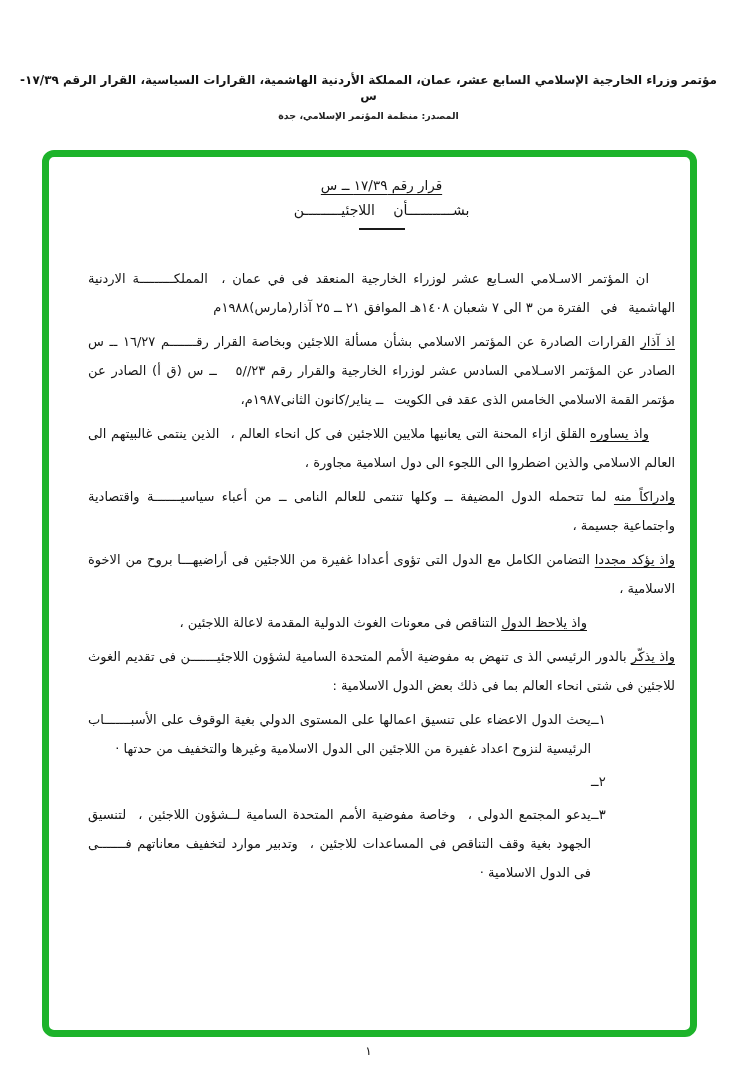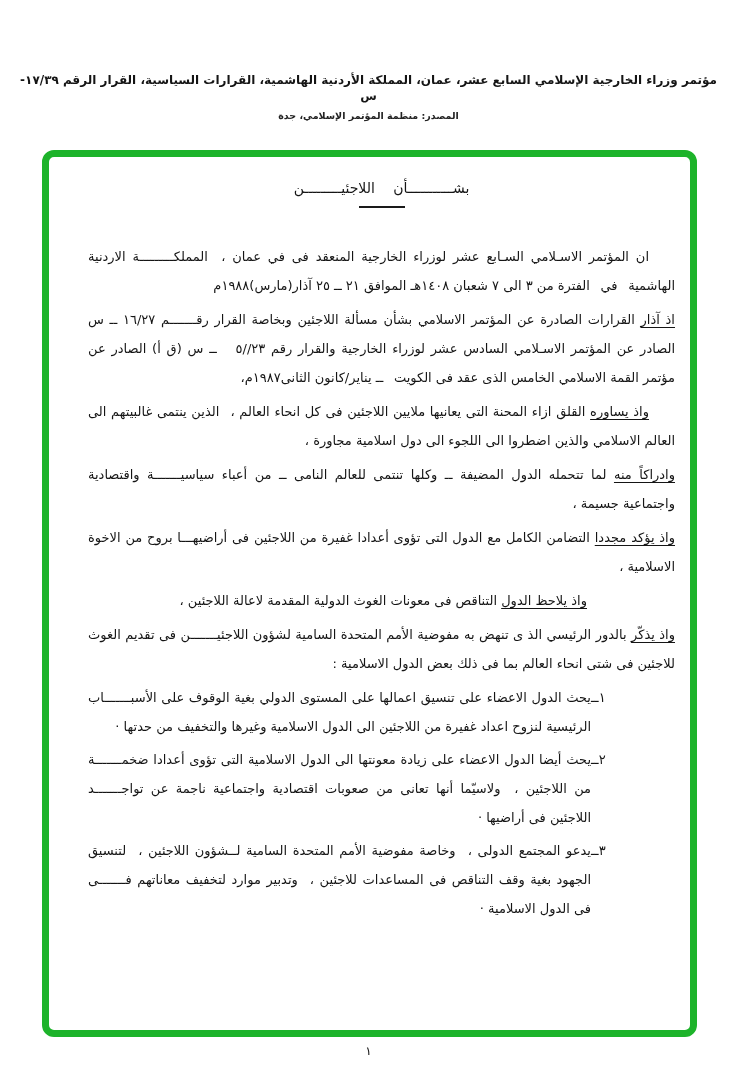--- a/index.html
+++ b/index.html
@@ -56,20 +56,21 @@
 </style>
 </head>
 <body>
 
 <div class="top-header">مؤتمر وزراء الخارجية الإسلامي السابع عشر، عمان، المملكة الأردنية الهاشمية، القرارات السياسية، القرار الرقم ١٧/٣٩-س</div>
 <div class="source-line">المصدر:   منظمة المؤتمر الإسلامي، جدة</div>
 
 <div class="decision-box">
   <div class="doc-content">
 
+    <div class="doc-title">قرار رقم ١٧/٣٩ ــ س</div>
     <div class="doc-subtitle">بشـــــــــــأن  اللاجئيـــــــــن</div>
     <div class="title-rule"></div>
 
     <div class="body-text">
 
       <p class="para indent-sm"><span class="lead"></span><span>ان المؤتمر الاسـلامي السـابع عشر لوزراء الخارجية المنعقد فى في عمان ،  المملكـــــــــة الاردنية الهاشمية  في  الفترة من ٣ الى ٧ شعبان ١٤٠٨هـ الموافق ٢١ ــ ٢٥ آذار(مارس)١٩٨٨م</span></p>
 
       <p class="para"><span class="lead">اذ آذار</span><span> القرارات الصادرة عن المؤتمر الاسلامي بشأن مسألة اللاجئين وبخاصة القرار رقـــــــم ١٦/٢٧ ــ س الصادر عن المؤتمر الاسـلامي السادس عشر لوزراء الخارجية والقرار رقم ٢٣//٥  ــ س (ق أ) الصادر عن مؤتمر القمة الاسلامي الخامس الذى عقد فى الكويت  ــ يناير/كانون الثانى١٩٨٧م،</span></p>
 
       <p class="para indent-sm"><span class="lead">واذ يساوره</span><span> القلق ازاء المحنة التى يعانيها ملايين اللاجئين فى كل انحاء العالم ،  الذين ينتمى غالبيتهم الى العالم الاسلامي والذين اضطروا الى اللجوء الى دول اسلامية مجاورة ،</span></p>
@@ -83,21 +84,20 @@
 
       <p class="para"><span class="lead">واذ يذكّر</span><span> بالدور الرئيسي الذ ى تنهض به مفوضية الأمم المتحدة السامية لشؤون اللاجئيـــــــن فى تقديم الغوث للاجئين فى شتى انحاء العالم بما فى ذلك بعض الدول الاسلامية :</span></p>
 
       <div class="item">
         <div class="item-num">١ــ</div>
         <p class="item-text">يحث الدول الاعضاء على تنسيق اعمالها على المستوى الدولي بغية الوقوف على الأسبـــــــاب الرئيسية لنزوح اعداد غفيرة من اللاجئين الى الدول الاسلامية وغيرها والتخفيف من حدتها ·</p>
       </div>
 
       <div class="item">
         <div class="item-num">٢ــ</div>
-        <p class="item-text">يحث أيضا الدول الاعضاء على زيادة معونتها الى الدول الاسلامية التى تؤوى أعدادا ضخمـــــــة من اللاجئين ،  ولاسيّما أنها تعانى من صعوبات اقتصادية واجتماعية ناجمة عن تواجـــــــد اللاجئين فى أراضيها ·</p>
       </div>
 
       <div class="item">
         <div class="item-num">٣ــ</div>
         <p class="item-text">يدعو المجتمع الدولى ،  وخاصة مفوضية الأمم المتحدة السامية لــشؤون اللاجئين ،  لتنسيق الجهود بغية وقف التناقص فى المساعدات للاجئين ،  وتدبير موارد لتخفيف معاناتهم فـــــــى فى الدول الاسلامية ·</p>
       </div>
 
     </div>
   </div>
 </div>

